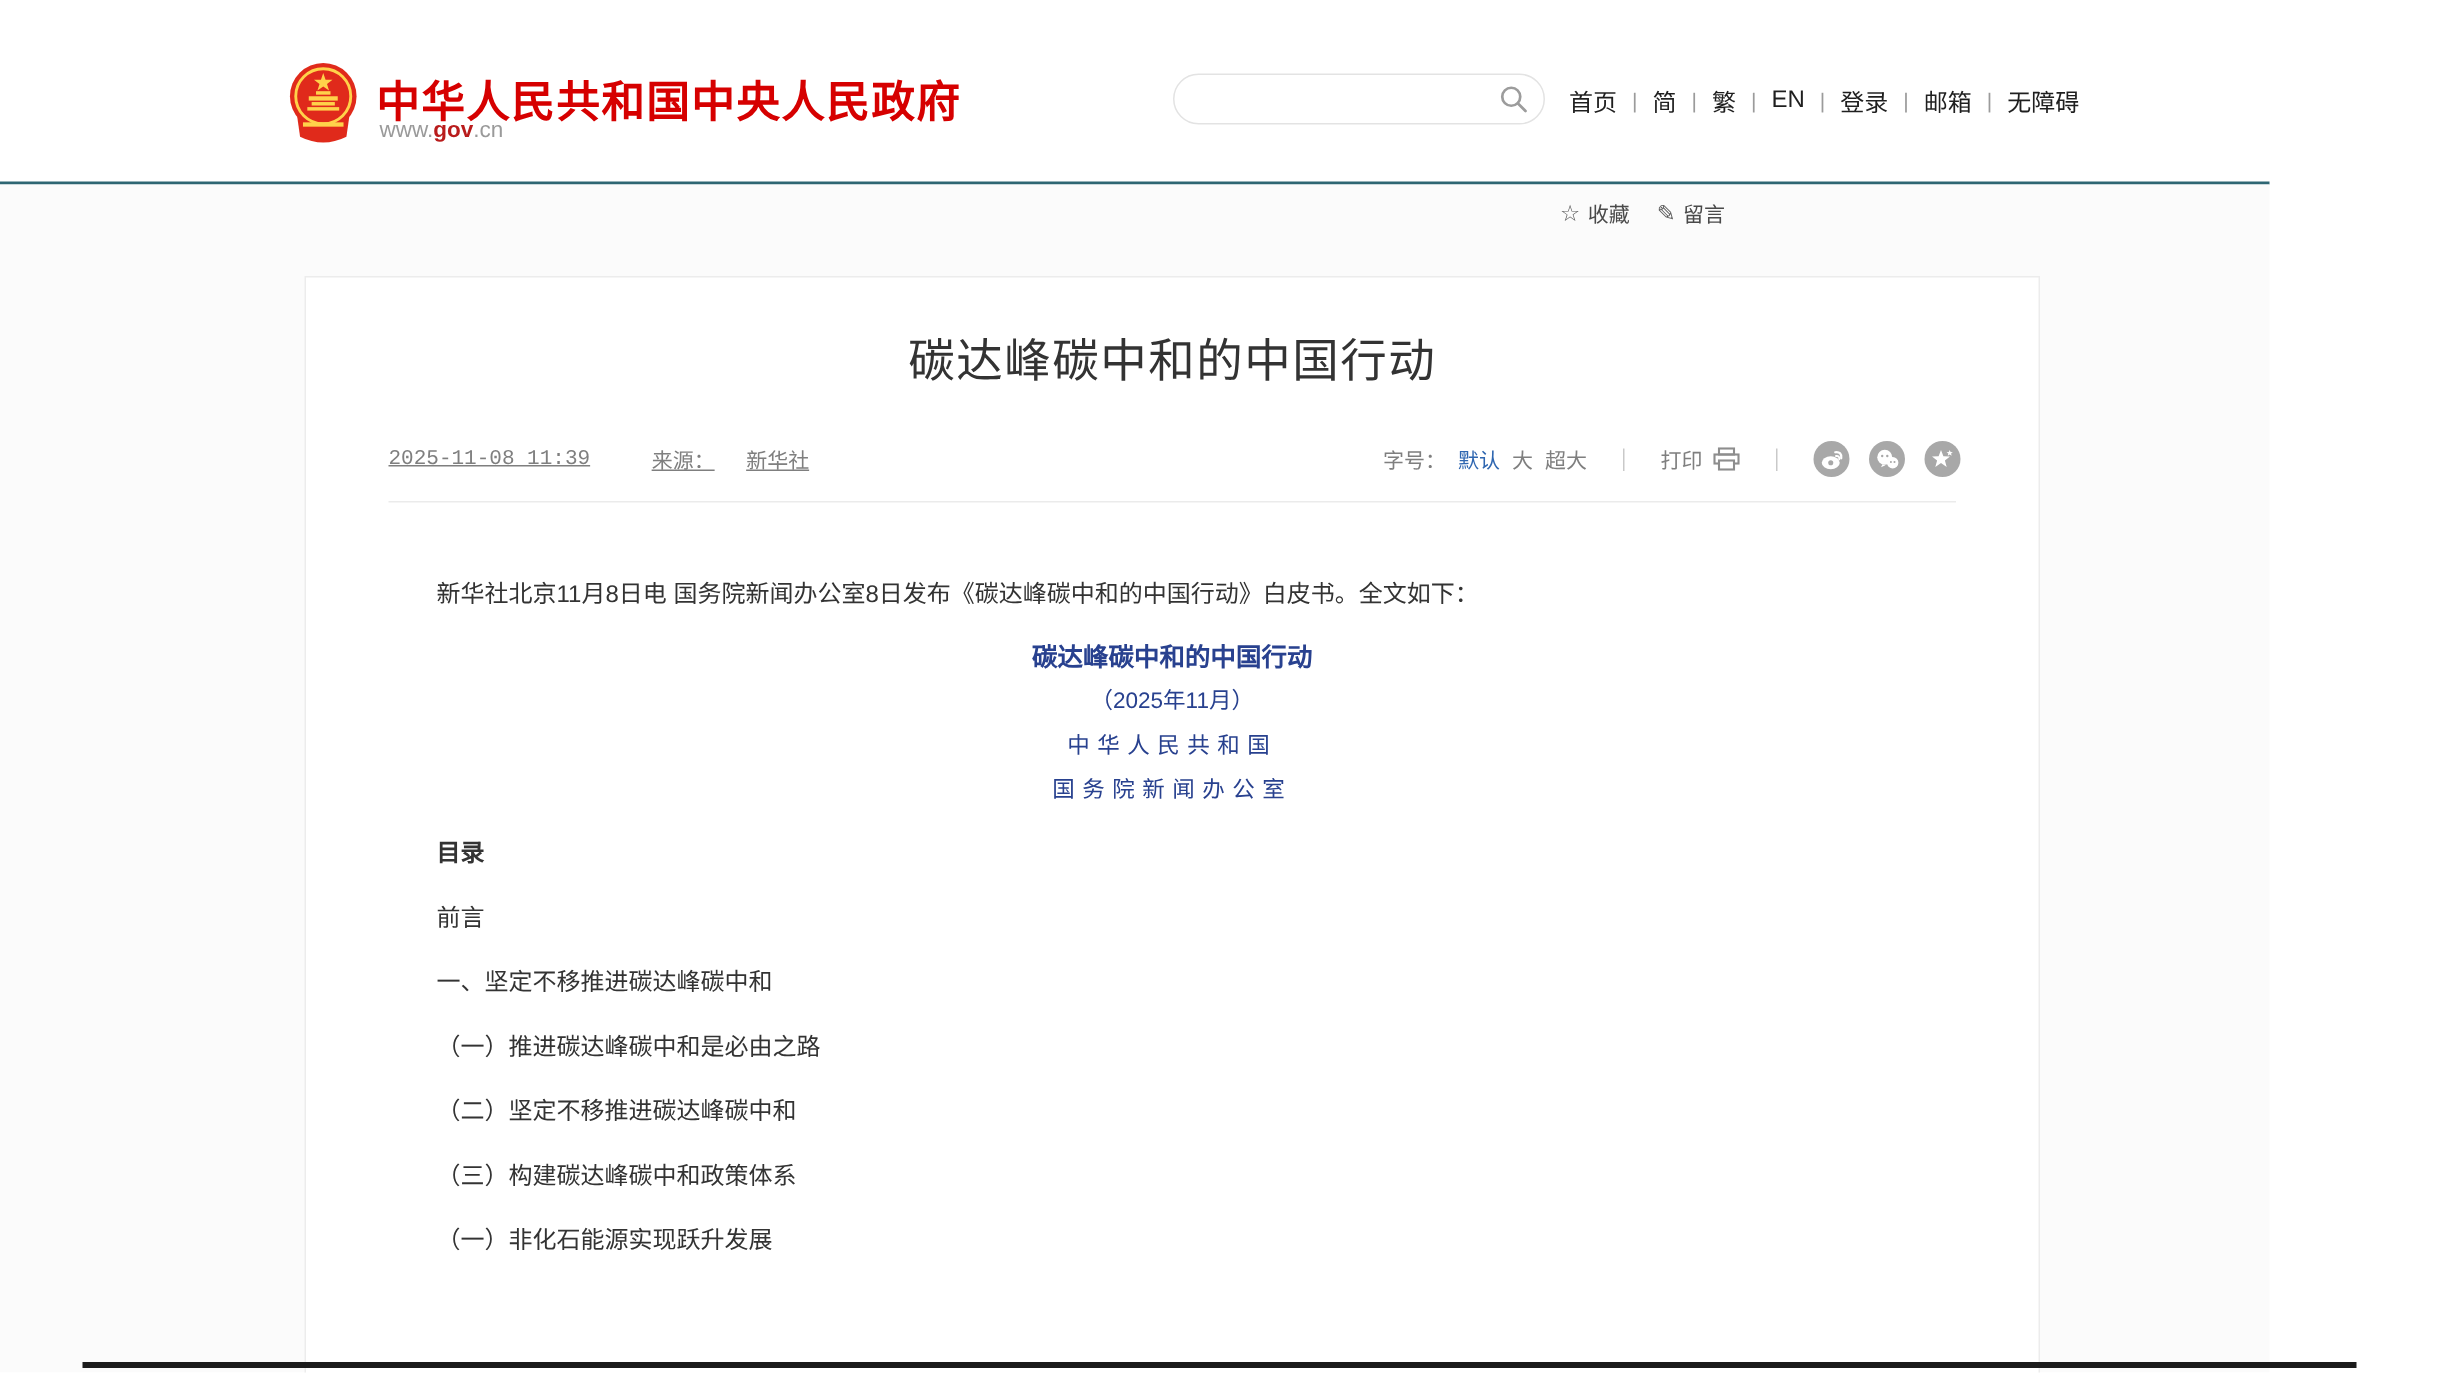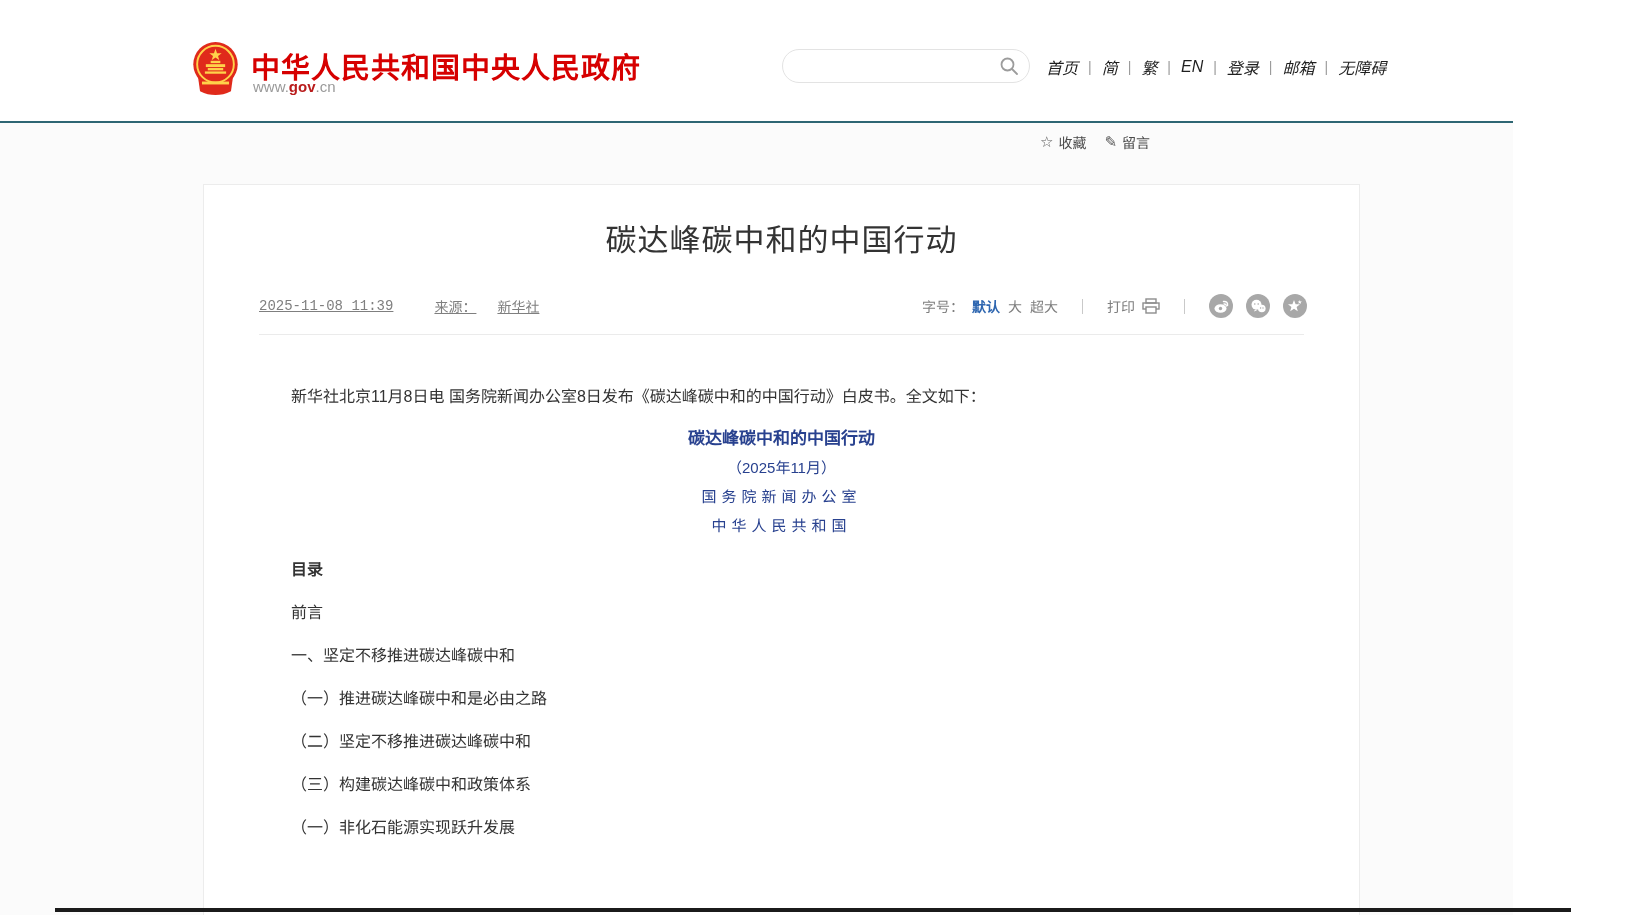--- a/index.html
+++ b/index.html
@@ -17,21 +17,21 @@
 
   .search-box { position:absolute; left:782px; top:49px; width:248px; height:34px;
     border:1px solid #e3e3e3; border-radius:17px; background:#fff;
     display:flex; align-items:center; padding:0 10px 0 16px; }
   .search-box input { flex:1; border:none; outline:none; font-size:14px; color:#333;
     background:transparent; font-family:inherit; }
   .search-icon { width:20px; height:20px; flex:0 0 auto; cursor:pointer; }
 
   .top-nav { position:absolute; left:1046px; top:56px; height:22px;
     display:flex; align-items:center; font-size:16px; color:#1f1f1f; }
-  .top-nav .nav-item { cursor:pointer; white-space:nowrap;font-style:italic; }
+  .top-nav .nav-item { cursor:pointer; white-space:nowrap; }
   .top-nav .sep { color:#9b9b9b; margin:0 10px; font-size:14px; }
 
   .teal-line { position:absolute; top:121px; left:0; width:100%; height:2px; background:#2e6673; }
   .lower-bg { position:absolute; top:123px; left:0; width:100%; height:792px; background:#fbfbfb; }
 
   
   .fav-row { position:absolute; top:132px; left:1040px; width:125px; height:20px;
     display:flex; align-items:center; gap:18px; font-size:14px; color:#4a4a4a; }
   .fav-row .tool { display:flex; align-items:center; gap:5px; cursor:pointer; }
   .fav-row .glyph { font-size:15px; color:#5a5a5a; }
@@ -42,21 +42,21 @@
   .card-title { position:absolute; top:30px; left:0; width:100%; text-align:center;
     font-size:31px; color:#333; font-weight:400; letter-spacing:1px; }
 
   .meta-row { position:absolute; top:108px; left:55px; right:52px; height:26px;
     display:flex; align-items:center; font-size:14px; color:#7f7f7f; }
   .meta-left { display:flex; align-items:center; gap:21px; font-family:"Liberation Mono","DejaVu Sans Mono",monospace;text-decoration:underline; }
   .meta-left .src { font-family:"Liberation Sans","DejaVu Sans",sans-serif; margin-left:20px; }
   .meta-right { margin-left:auto; display:flex; align-items:center; }
   .fs-label { color:#7f7f7f; }
   .fs-opt { margin-left:8px; cursor:pointer; color:#7f7f7f; }
-  .fs-opt.active { color:#2e66b0; font-weight:bold; }
+  .fs-opt.active { color:#2e66b0; font-weight:normal; }
   .vsep { width:0; height:15px; border-left:1px solid #c9c9c9; margin:0 24px; }
   .print-btn { display:flex; align-items:center; gap:7px; cursor:pointer; color:#7f7f7f; }
   .share-icons { display:flex; align-items:center; gap:13px; }
   .circle-icon { width:24px; height:24px; border-radius:50%; background:#a8a8a8;
     display:flex; align-items:center; justify-content:center; cursor:pointer; }
 
   .meta-divider { position:absolute; top:149px; left:55px; right:55px; height:0;
     border-top:1px solid #ebebeb; }
 
   
@@ -192,22 +192,22 @@
       </div>
     </div>
 
     <div class="meta-divider"></div>
 
     <p class="p1">新华社北京11月8日电 国务院新闻办公室8日发布《碳达峰碳中和的中国行动》白皮书。全文如下：</p>
 
     <div class="center-block">
       <div class="doc-title">碳达峰碳中和的中国行动</div>
       <div class="doc-line">（2025年11月）</div>
+      <div class="doc-line kai">中华人民共和国</div>
       <div class="doc-line kai">国务院新闻办公室</div>
-      <div class="doc-line kai">中华人民共和国</div>
     </div>
 
     <div class="toc">
       <p class="toc-head">目录</p>
       <p>前言</p>
       <p>一、坚定不移推进碳达峰碳中和</p>
       <p>（一）推进碳达峰碳中和是必由之路</p>
       <p>（二）坚定不移推进碳达峰碳中和</p>
       <p>（三）构建碳达峰碳中和政策体系</p>
       <p>（一）非化石能源实现跃升发展</p>

